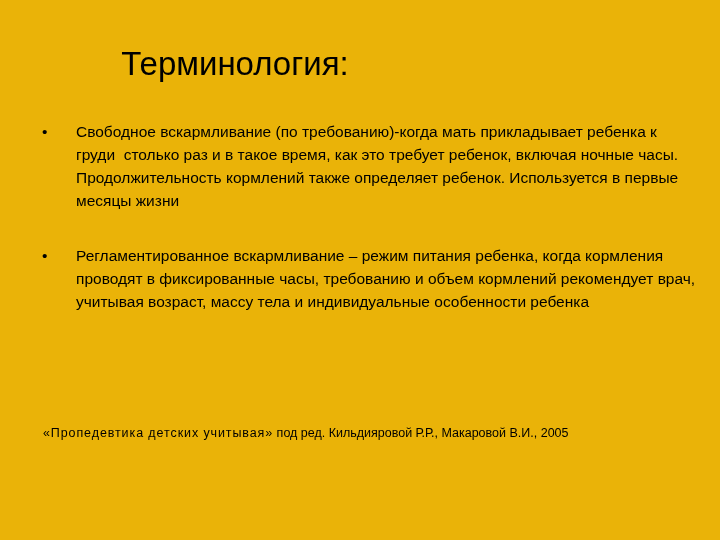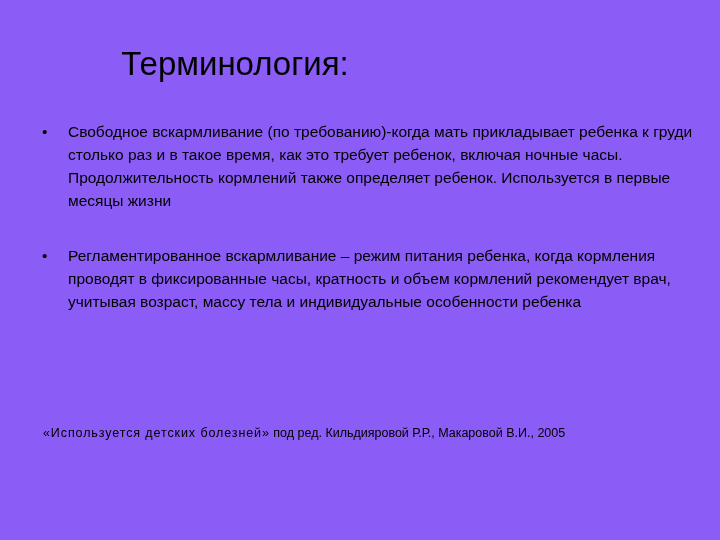--- a/index.html
+++ b/index.html
@@ -13,21 +13,21 @@
     height: 540px;
     overflow: hidden;
     font-family: "Liberation Sans", "DejaVu Sans", sans-serif;
     color: #000000;
     -webkit-font-smoothing: antialiased;
   }
   .slide {
     position: relative;
     width: 720px;
     height: 540px;
-    background: #8b5cf6;
+    background: #eab308;
   }
 
   
   .slide-title {
     position: absolute;
     left: 0;
     top: 22px;
     width: 720px;
     text-align: center;
     font-family: "Liberation Sans", "DejaVu Sans", sans-serif;
@@ -68,20 +68,21 @@
     top: 0;
     width: 14px;
     font-size: 15.5px;
     line-height: 23px;
     color: #000000;
     text-align: left;
   }
   .bullet-text {
     display: block;
     white-space: pre-wrap;
+    margin-left: 8px;
   }
 
   
   .citation {
     position: absolute;
     left: 43px;
     top: 425px;
     width: 640px;
     font-family: "Liberation Sans", "DejaVu Sans", sans-serif;
     font-size: 12.5px;
@@ -106,22 +107,22 @@
 
   <div class="body-block">
 
     <div class="bullet-item">
       <span class="bullet-marker">•</span>
       <span class="bullet-text">Свободное вскармливание (по требованию)-когда мать прикладывает ребенка к груди  столько раз и в такое время, как это требует ребенок, включая ночные часы. Продолжительность кормлений также определяет ребенок. Используется в первые месяцы жизни</span>
     </div>
 
     <div class="bullet-item">
       <span class="bullet-marker">•</span>
-      <span class="bullet-text">Регламентированное вскармливание – режим питания ребенка, когда кормления проводят в фиксированные часы, кратность и объем кормлений рекомендует врач, учитывая возраст, массу тела и индивидуальные особенности ребенка</span>
+      <span class="bullet-text">Регламентированное вскармливание – режим питания ребенка, когда кормления проводят в фиксированные часы, требованию и объем кормлений рекомендует врач, учитывая возраст, массу тела и индивидуальные особенности ребенка</span>
     </div>
 
   </div>
 
   <div class="citation">
-    <span class="book-title">«Используется детских болезней»</span><span class="editors"> под ред. Кильдияровой Р.Р., Макаровой В.И., 2005</span>
+    <span class="book-title">«Пропедевтика детских учитывая»</span><span class="editors"> под ред. Кильдияровой Р.Р., Макаровой В.И., 2005</span>
   </div>
 
 </div>
 
 </body></html>

